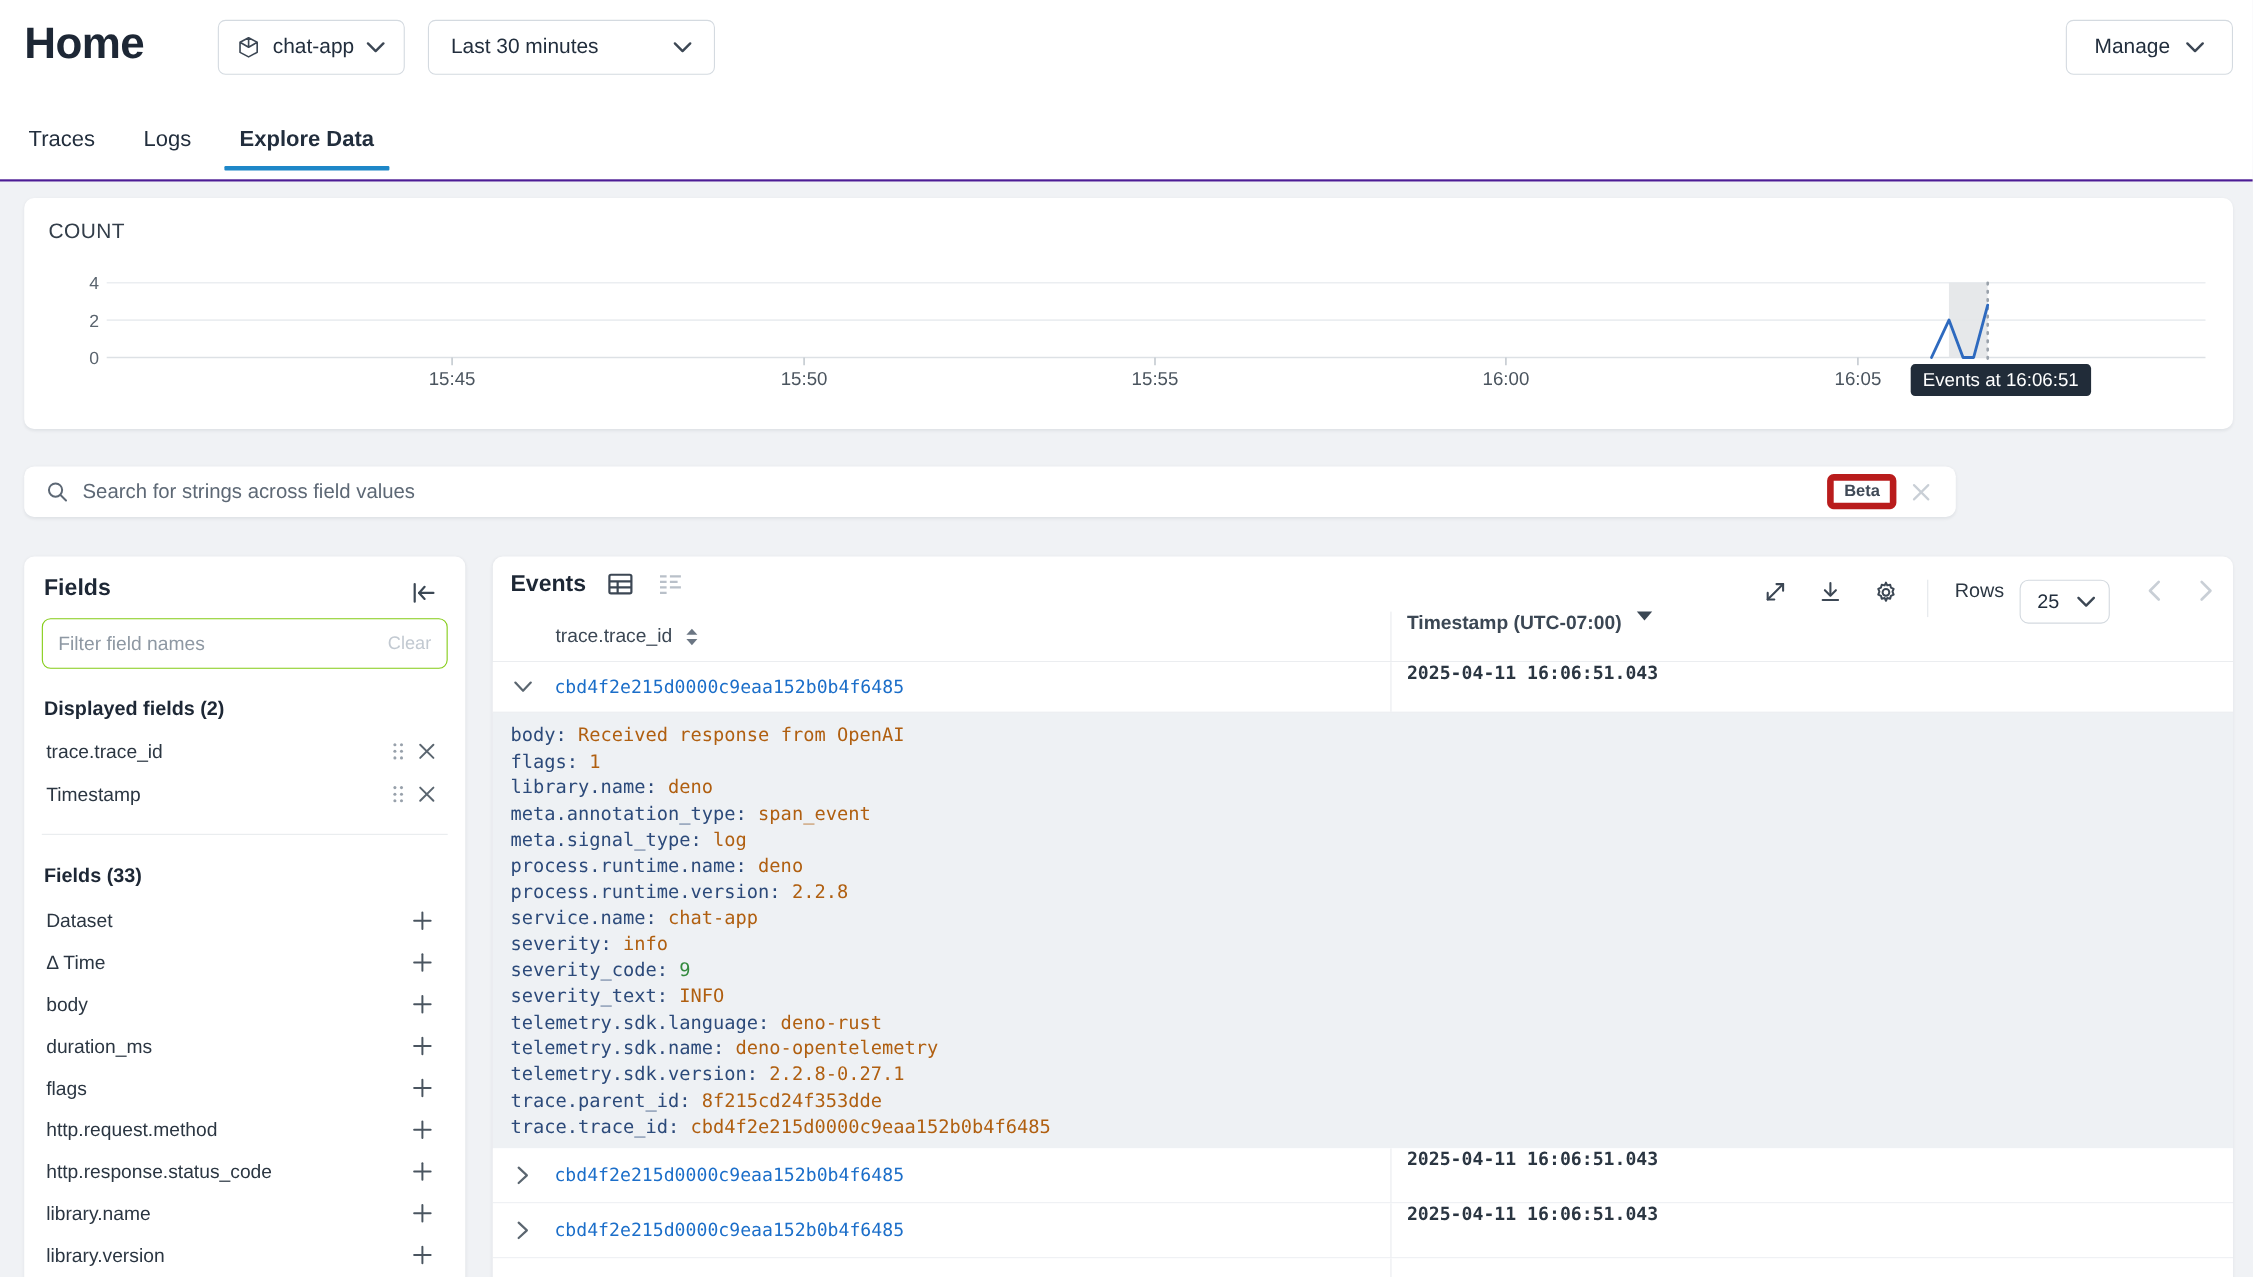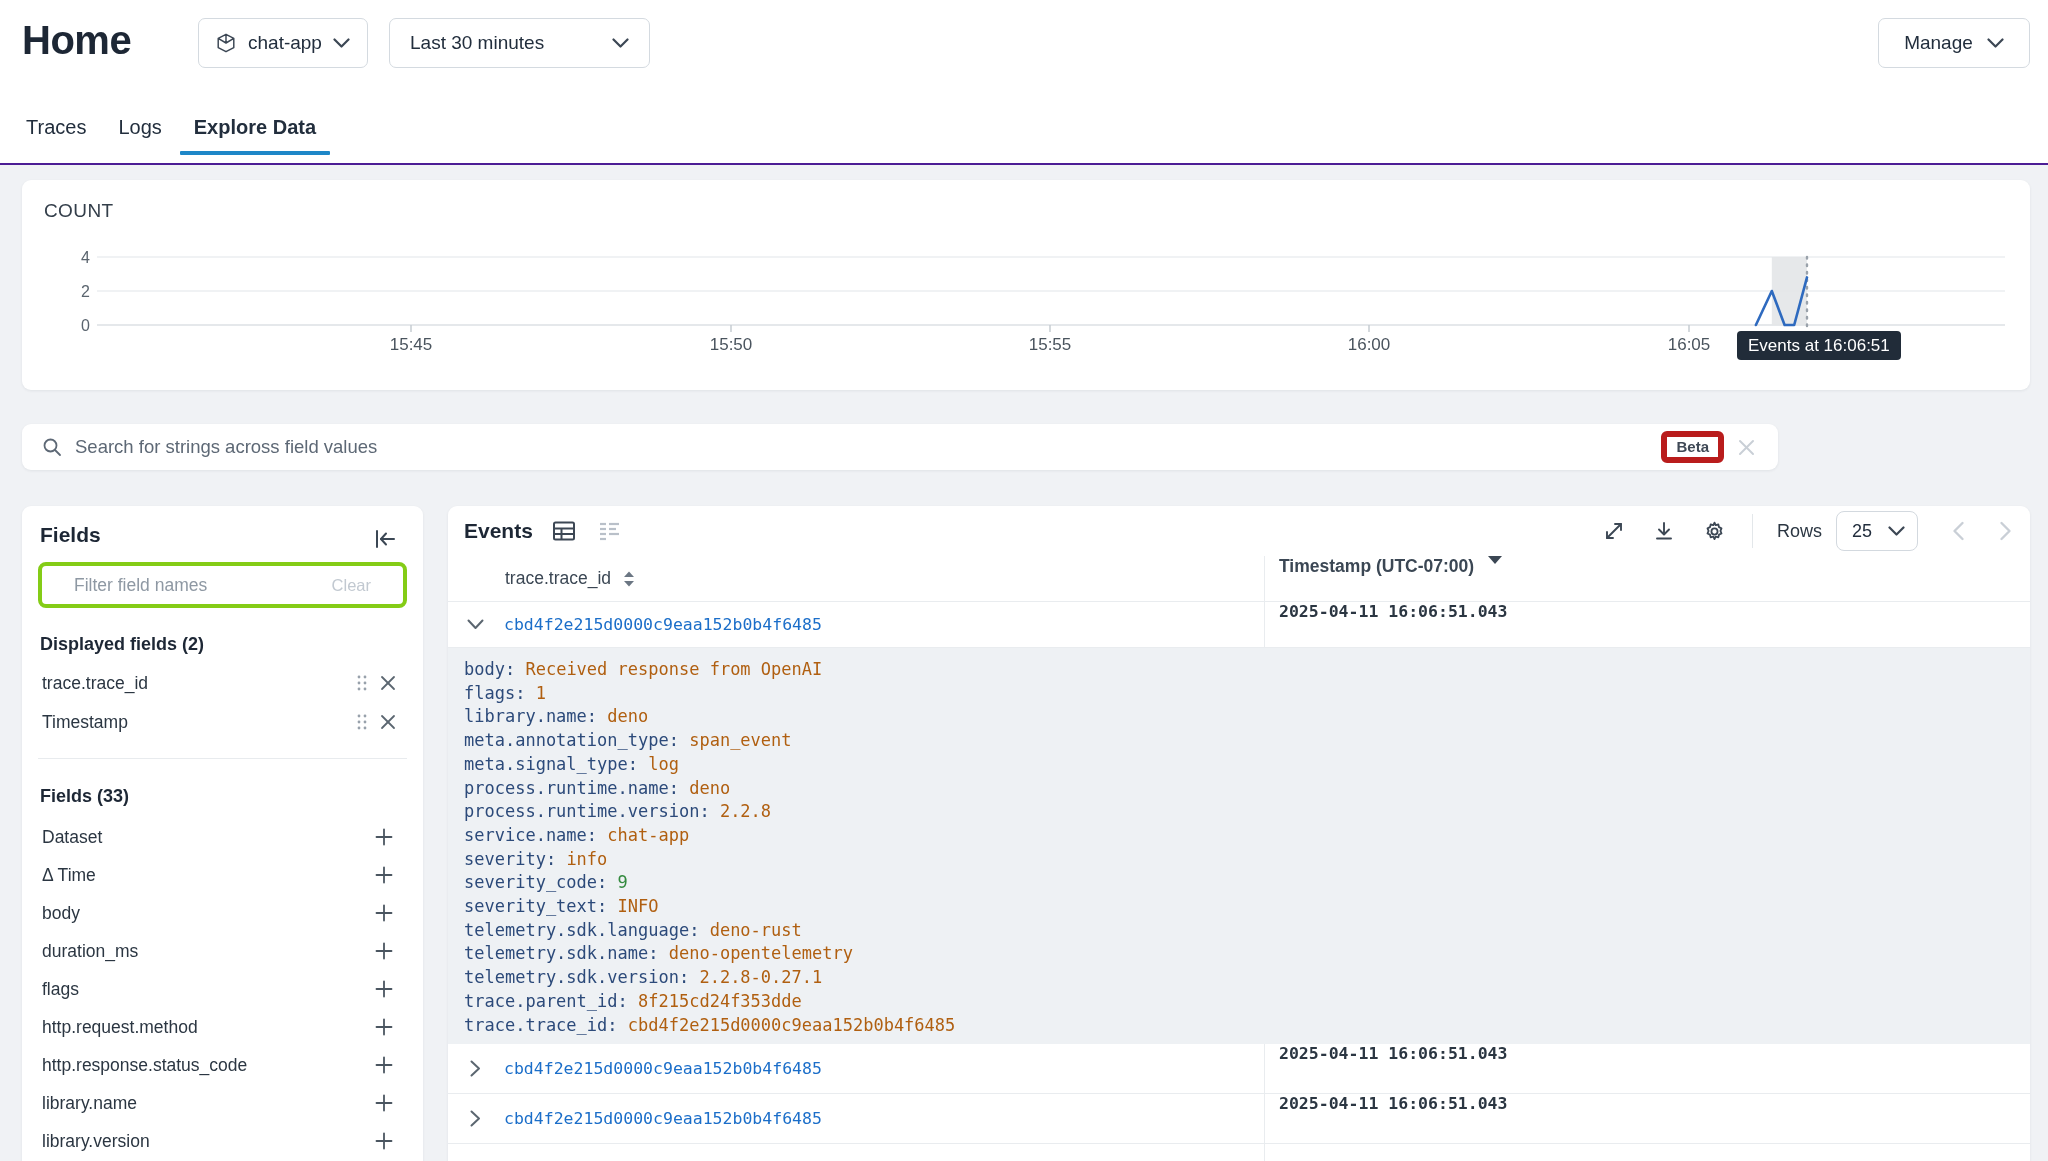--- a/index.html
+++ b/index.html
@@ -16,21 +16,21 @@
     border:1px solid #d4dae0; border-radius:7px; font-size:19px; color:#222e3d; cursor:pointer;
     font-family:"Liberation Sans", sans-serif; }
   .sel-dataset { left:198px; top:18px; width:170px; padding:0 16px; gap:11px; }
   .sel-time { left:389px; top:18px; width:261px; padding:0 20px; }
   .sel-time .lbl { flex:1; text-align:left; }
   .sel-manage { left:1878px; top:18px; width:152px; padding:0 20px; justify-content:center; gap:14px; }
   .chev { width:17px; height:10px; }
   .chev polyline { fill:none; stroke:#3c4754; stroke-width:2.2; stroke-linecap:round; stroke-linejoin:round; }
 
   
-  .tabs { position:absolute; left:12px; top:108px; display:flex; gap:4px; }
+  .tabs { position:absolute; left:12px; top:108px; display:flex; gap:16px; }
   .tab { padding:8px 14px 16px; font-size:20px; color:#222e3d; cursor:pointer; position:relative; }
   .tab.active { font-weight:700; }
   .tab.active::after { content:""; position:absolute; left:0; right:0; bottom:0; height:4px;
     background:#1e87c8; border-radius:1px; }
 
   
   .card { position:absolute; background:#fff; border-radius:9px; box-shadow:0 1px 3px rgba(20,30,45,.07); }
 
   
   .chart-card { left:22px; top:180px; width:2008px; height:210px; }
@@ -49,42 +49,42 @@
     font-family:"Liberation Sans", sans-serif; background:transparent; }
   .search-card input::placeholder { color:#5d6875; opacity:1; }
   .beta { border:6px solid #b91c1c; border-radius:6px; padding:1px 9px 2px; font-size:15px;
     font-weight:600; color:#3f4956; }
   .icon-x line { stroke:#c9cfd6; stroke-width:2; stroke-linecap:round; }
 
   
   .fields-card { left:22px; top:506px; width:401px; height:680px; }
   .f-title { position:absolute; left:18px; top:17px; font-size:21px; font-weight:700; color:#1d2735; }
   .f-collapse { position:absolute; right:26px; top:22px; cursor:pointer; }
-  .f-filter { position:absolute; left:16px; top:56px; width:369px; height:46px; border:4px solid #84cc16;
-    border-radius:8px; display:flex; align-items:center; padding:0 32px; }
+  .f-filter { position:absolute; left:16px; top:56px; width:369px; height:46px; border:1px solid #84cc16;
+    border-radius:8px; display:flex; align-items:center; padding:0 14px; }
   .f-filter input { flex:1; border:none; outline:none; font-size:17.5px; background:transparent;
     font-family:"Liberation Sans", sans-serif; color:#2b3642; }
   .f-filter input::placeholder { color:#8e98a3; opacity:1; }
   .f-clear { font-size:16.5px; color:#c2c9d1; cursor:default; }
   .f-subhead { position:absolute; left:18px; font-size:18px; font-weight:700; color:#1d2735; }
   .f-row { position:absolute; left:0; width:100%; height:38px; display:flex; align-items:center;
     padding:0 0 0 20px; font-size:17.5px; color:#2b3642; }
   .f-row .grow { flex:1; }
   .f-divider { position:absolute; left:16px; right:16px; top:252px; border-top:1px solid #e8ebee; }
   .ic-btn { display:inline-flex; align-items:center; justify-content:center; width:26px; height:26px; cursor:pointer; }
   .drag-dots circle { fill:#98a1ab; }
   .plus line, .xmark line { stroke:#4a5560; stroke-width:1.8; stroke-linecap:round; }
   .xmark line { stroke:#5b6670; }
 
   
   .events-card { left:448px; top:506px; width:1582px; height:680px; }
   .e-head { position:absolute; left:0; top:0; width:100%; height:50px; }
   .e-title { position:absolute; left:16px; top:13px; font-size:21px; font-weight:700; color:#1d2735; }
   .e-view-toggle { position:absolute; left:104px; top:14px; display:flex; gap:22px; }
-  .e-controls { position:absolute; right:18px; top:5px; height:40px; display:flex; align-items:center; }
+  .e-controls { position:absolute; right:18px; top:21px; height:40px; display:flex; align-items:flex-start; }
   .e-controls .vdiv { width:1px; height:34px; background:#e3e7ea; margin:0 24px 0 26px; }
   .rows-label { font-size:18px; color:#2b3642; margin-right:14px; }
   .rows-select { width:82px; height:40px; border:1px solid #d3d9df; border-radius:8px; display:flex;
     align-items:center; padding:0 12px 0 15px; font-size:18px; color:#222e3d; cursor:pointer; }
   .rows-select .lbl { flex:1; }
   .pg { margin-left:34px; cursor:default; }
   .pg polyline { fill:none; stroke:#c9cfd6; stroke-width:2.4; stroke-linecap:round; stroke-linejoin:round; }
   .tool { cursor:pointer; margin-left:28px; display:flex; align-items:center; }
   .tool:first-child { margin-left:0; }
   .tool svg path, .tool svg line, .tool svg circle, .tool svg polyline { stroke:#3c4754; fill:none;

